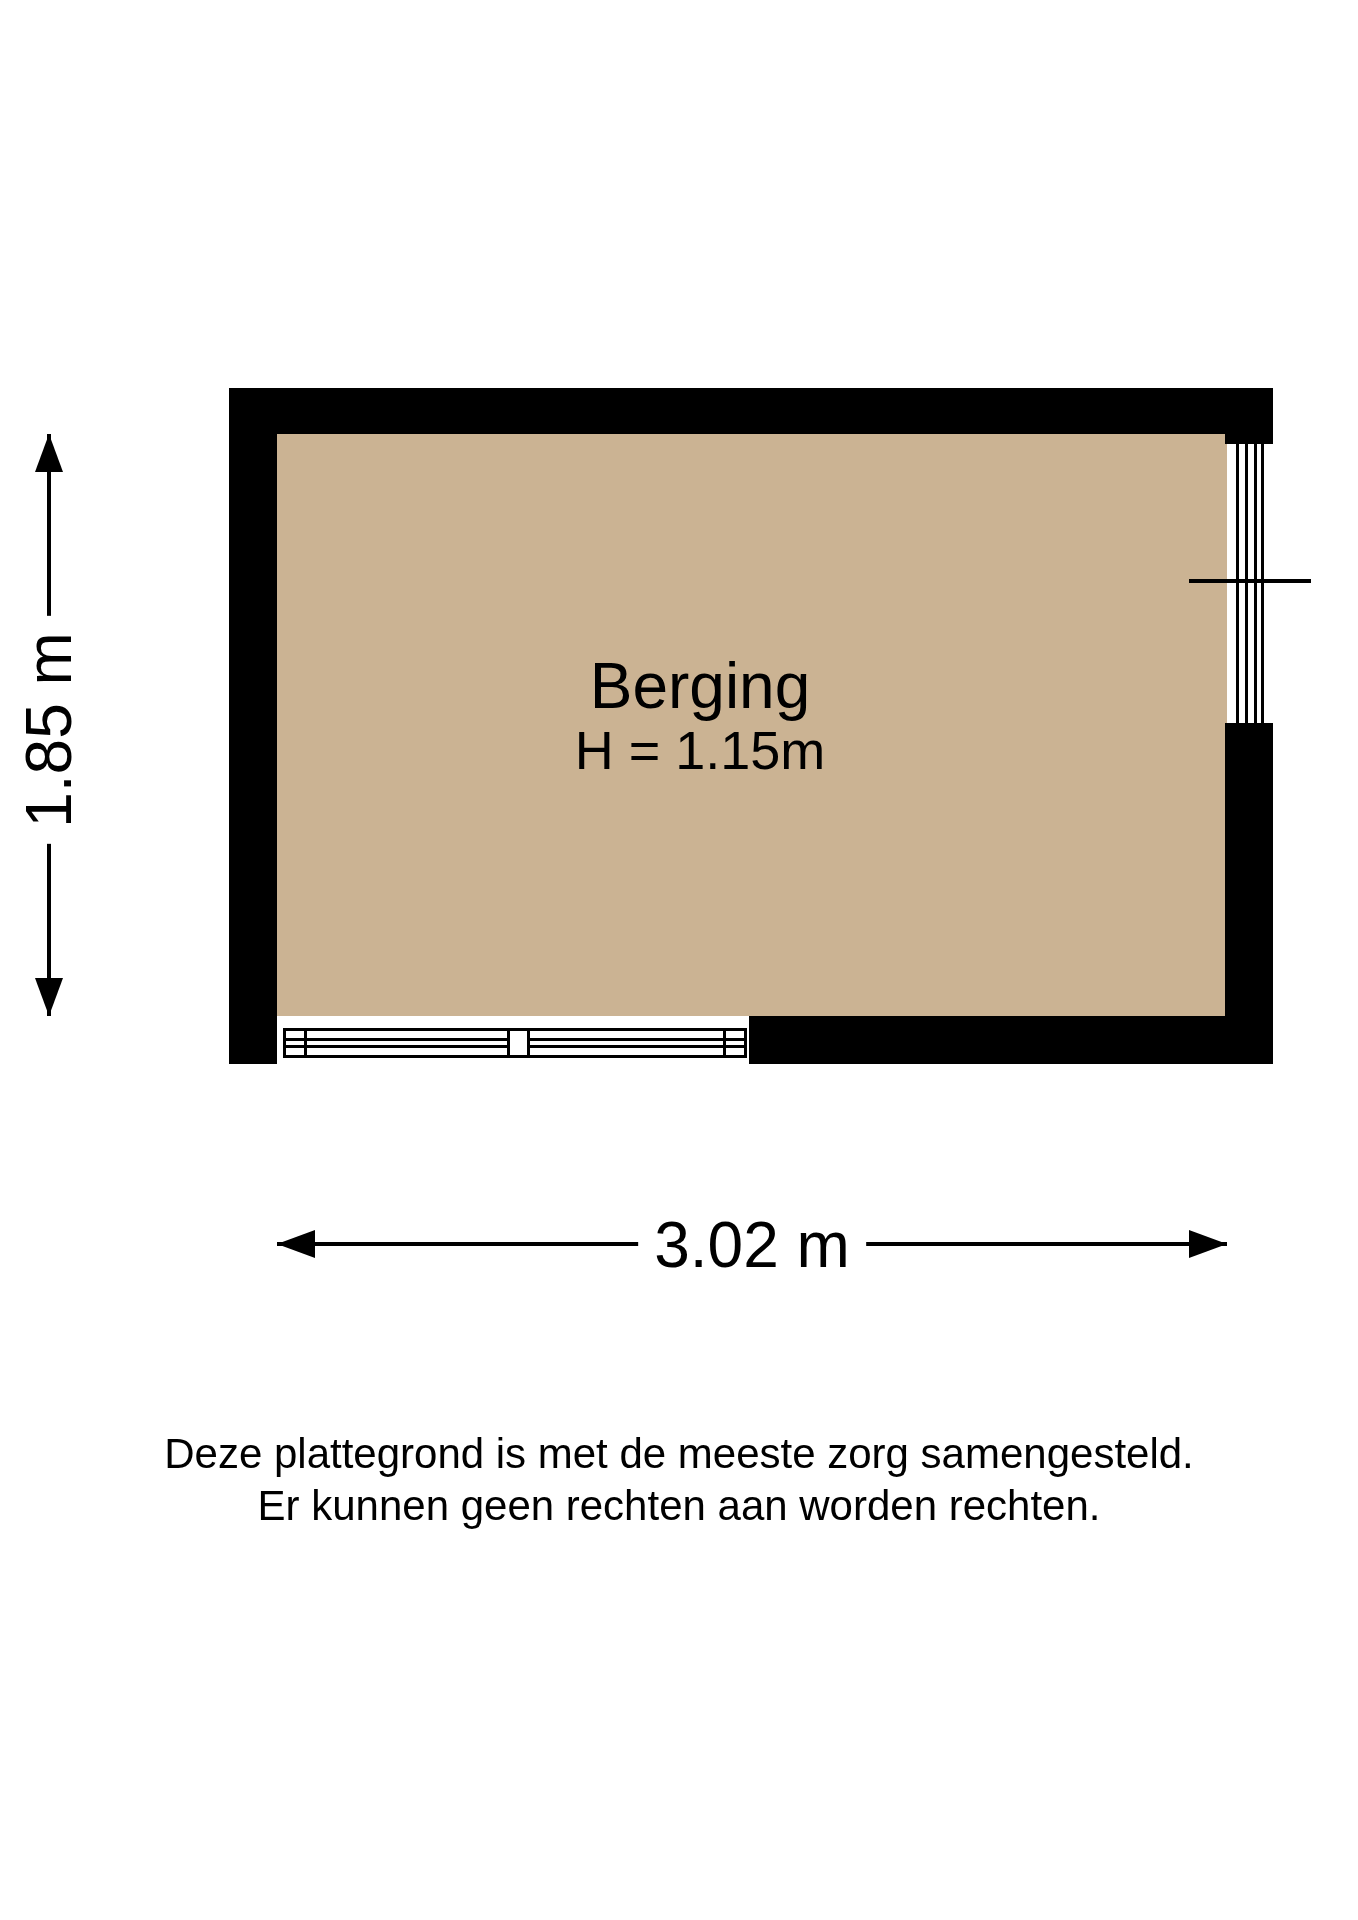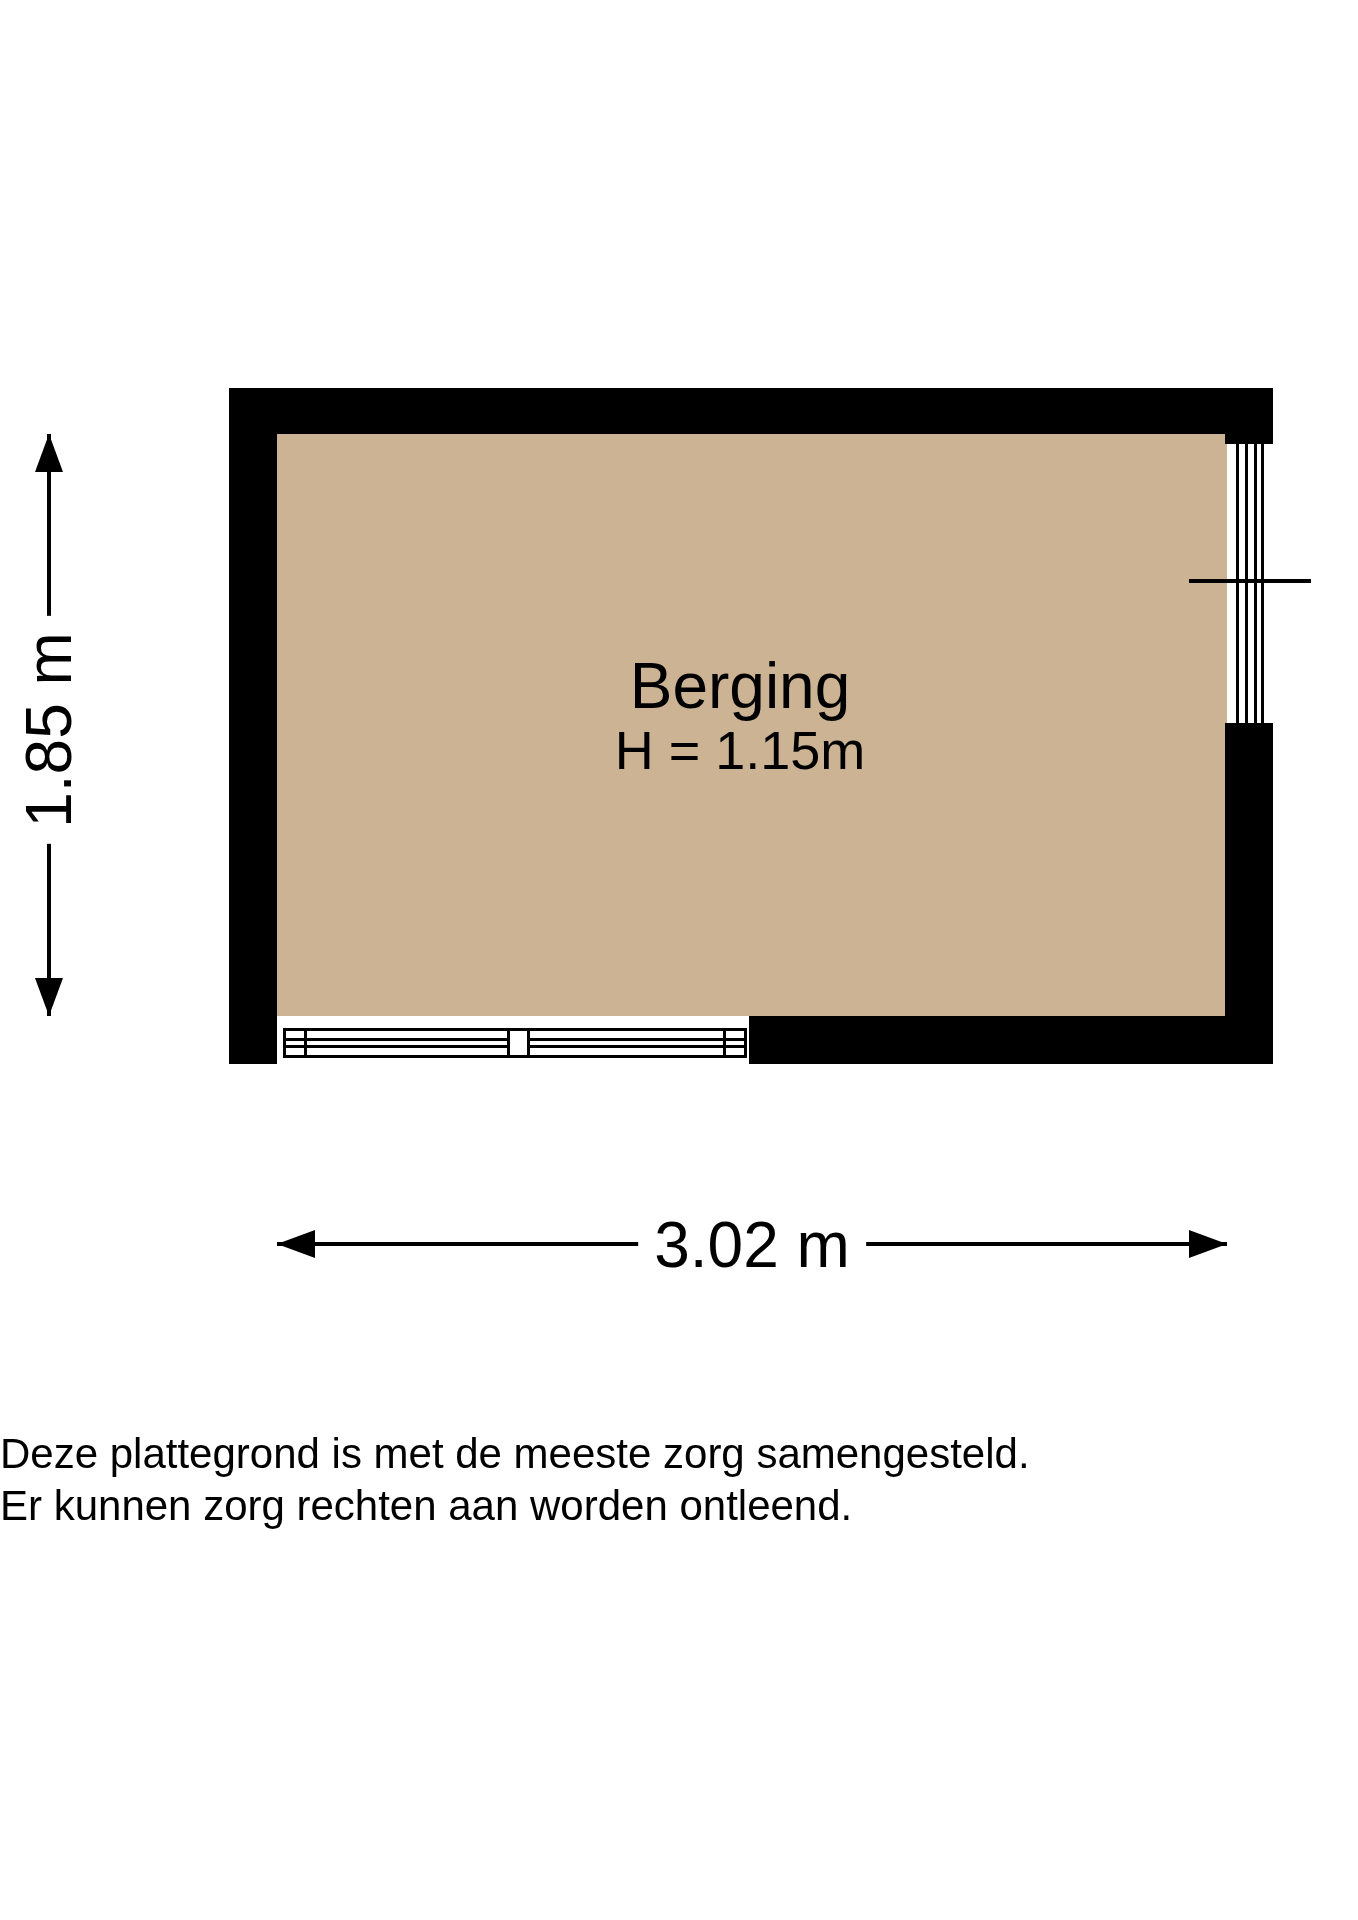--- a/index.html
+++ b/index.html
@@ -12,21 +12,21 @@
   .wall { position:absolute; background:#000; }
   .wall-top          { left:229px;  top:388px;  width:1044px; height:46px; }
   .wall-left         { left:229px;  top:388px;  width:48px;   height:676px; }
   .wall-right-upper  { left:1225px; top:388px;  width:48px;   height:56px; }
   .wall-right-lower  { left:1225px; top:723px;  width:48px;   height:341px; }
   .wall-bottom       { left:749px;  top:1016px; width:524px;  height:48px; }
   
   .floor { position:absolute; left:277px; top:434px; width:950px; height:582px; }
   
   .room-label {
-    position:absolute; left:740px; top:652px; transform:translateX(-50%);
+    position:absolute; left:700px; top:652px; transform:translateX(-50%);
     text-align:center; color:#000; white-space:nowrap;
   }
   .room-name   { font-size:64px; line-height:68px; }
   .room-height { font-size:54px; line-height:60px; }
   
   .win-bottom-area { position:absolute; left:277px; top:1016px; width:472px; height:48px; background:#fff; }
   .win-bottom-frame {
     position:absolute; left:6px; top:12px; width:464px; height:30px;
     border:3px solid #000; background:#fff; box-sizing:border-box;
   }
@@ -54,21 +54,21 @@
   .head-right { left:1189px; top:1230px; border-top:14px solid transparent; border-bottom:14px solid transparent; border-left:38px solid #000; }
   .dim-label {
     position:absolute; background:#fff; color:#000; font-size:64px;
     white-space:nowrap; padding:0 16px;
   }
   .dim-label-h { left:49px; top:730px; transform:translate(-50%,-50%) rotate(-90deg); }
   .dim-label-w { left:752px; top:1245px; transform:translate(-50%,-50%);text-align:center; }
   
   .disclaimer {
     position:absolute; left:0; top:1428px; width:100%;
-    color:#000; font-size:42px; line-height:52px;
+    text-align:center; color:#000; font-size:42px; line-height:52px;
   }
 </style>
 </head>
 <body>
 
 <div class="canvas">
 
   <div class="floor" style="background-color: rgb(203, 179, 147);"></div>
 
   <div class="wall wall-top" style="background-color: rgb(0, 0, 0);"></div>
@@ -103,16 +103,16 @@
   <div class="head head-down"></div>
   <div class="dim-label dim-label-h">1.85 m</div>
 
   <div class="dim-line-h"></div>
   <div class="head head-left"></div>
   <div class="head head-right"></div>
   <div class="dim-label dim-label-w">3.02 m</div>
 
   <div class="disclaimer">
     <div>Deze plattegrond is met de meeste zorg samengesteld.</div>
-    <div>Er kunnen zorg rechten aan worden ontleend.</div>
+    <div>Er kunnen geen rechten aan worden rechten.</div>
   </div>
 
 </div>
 
 </body></html>

